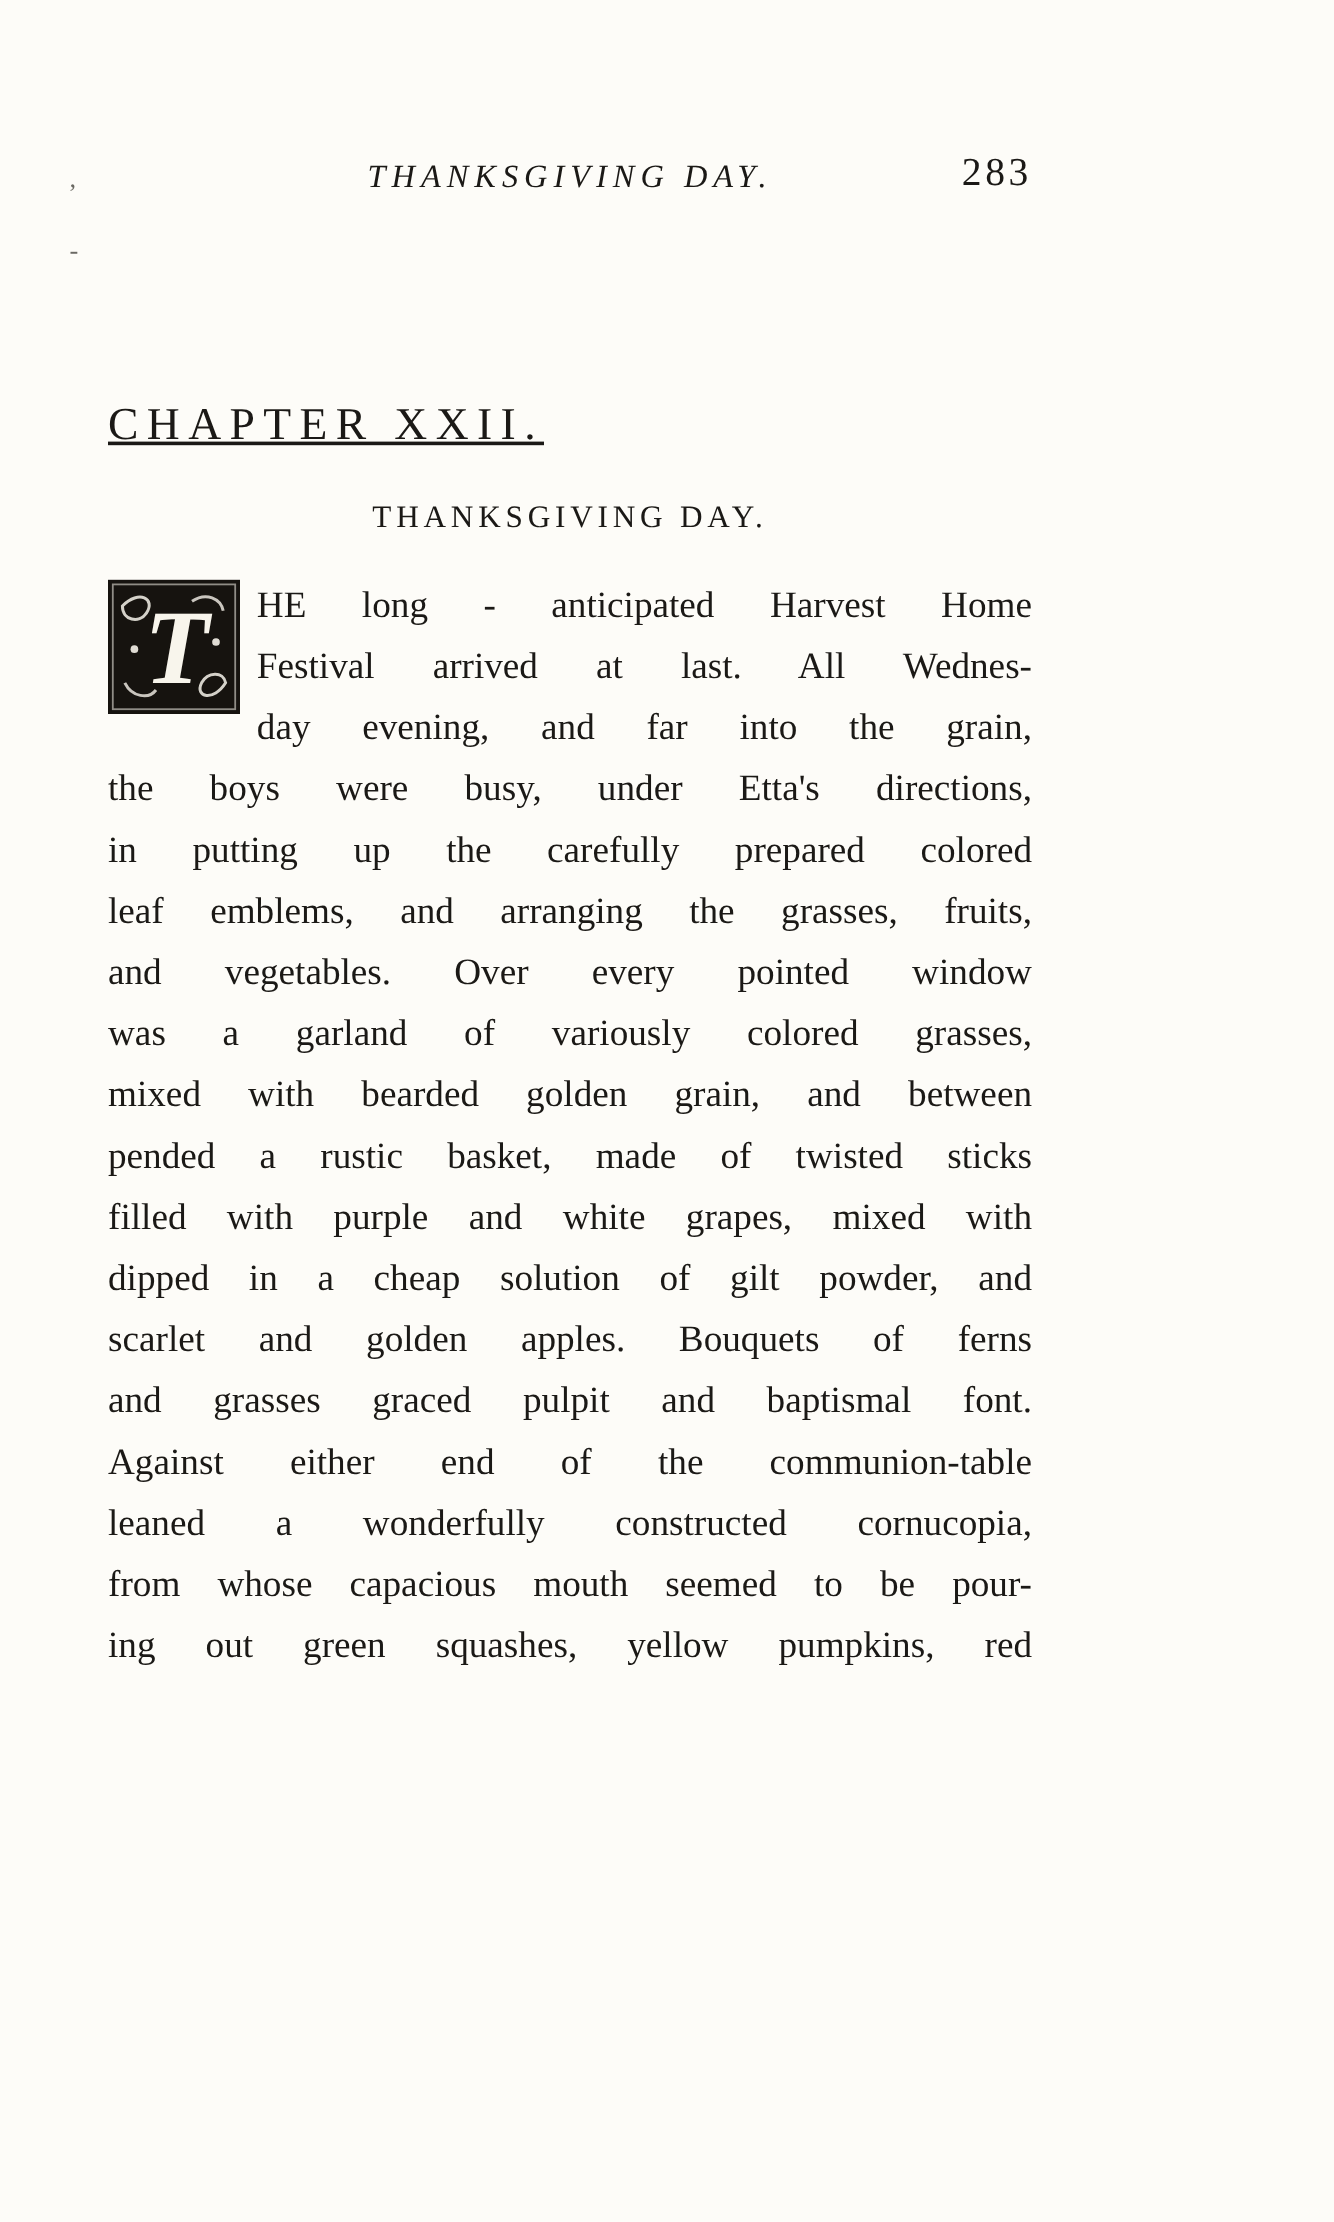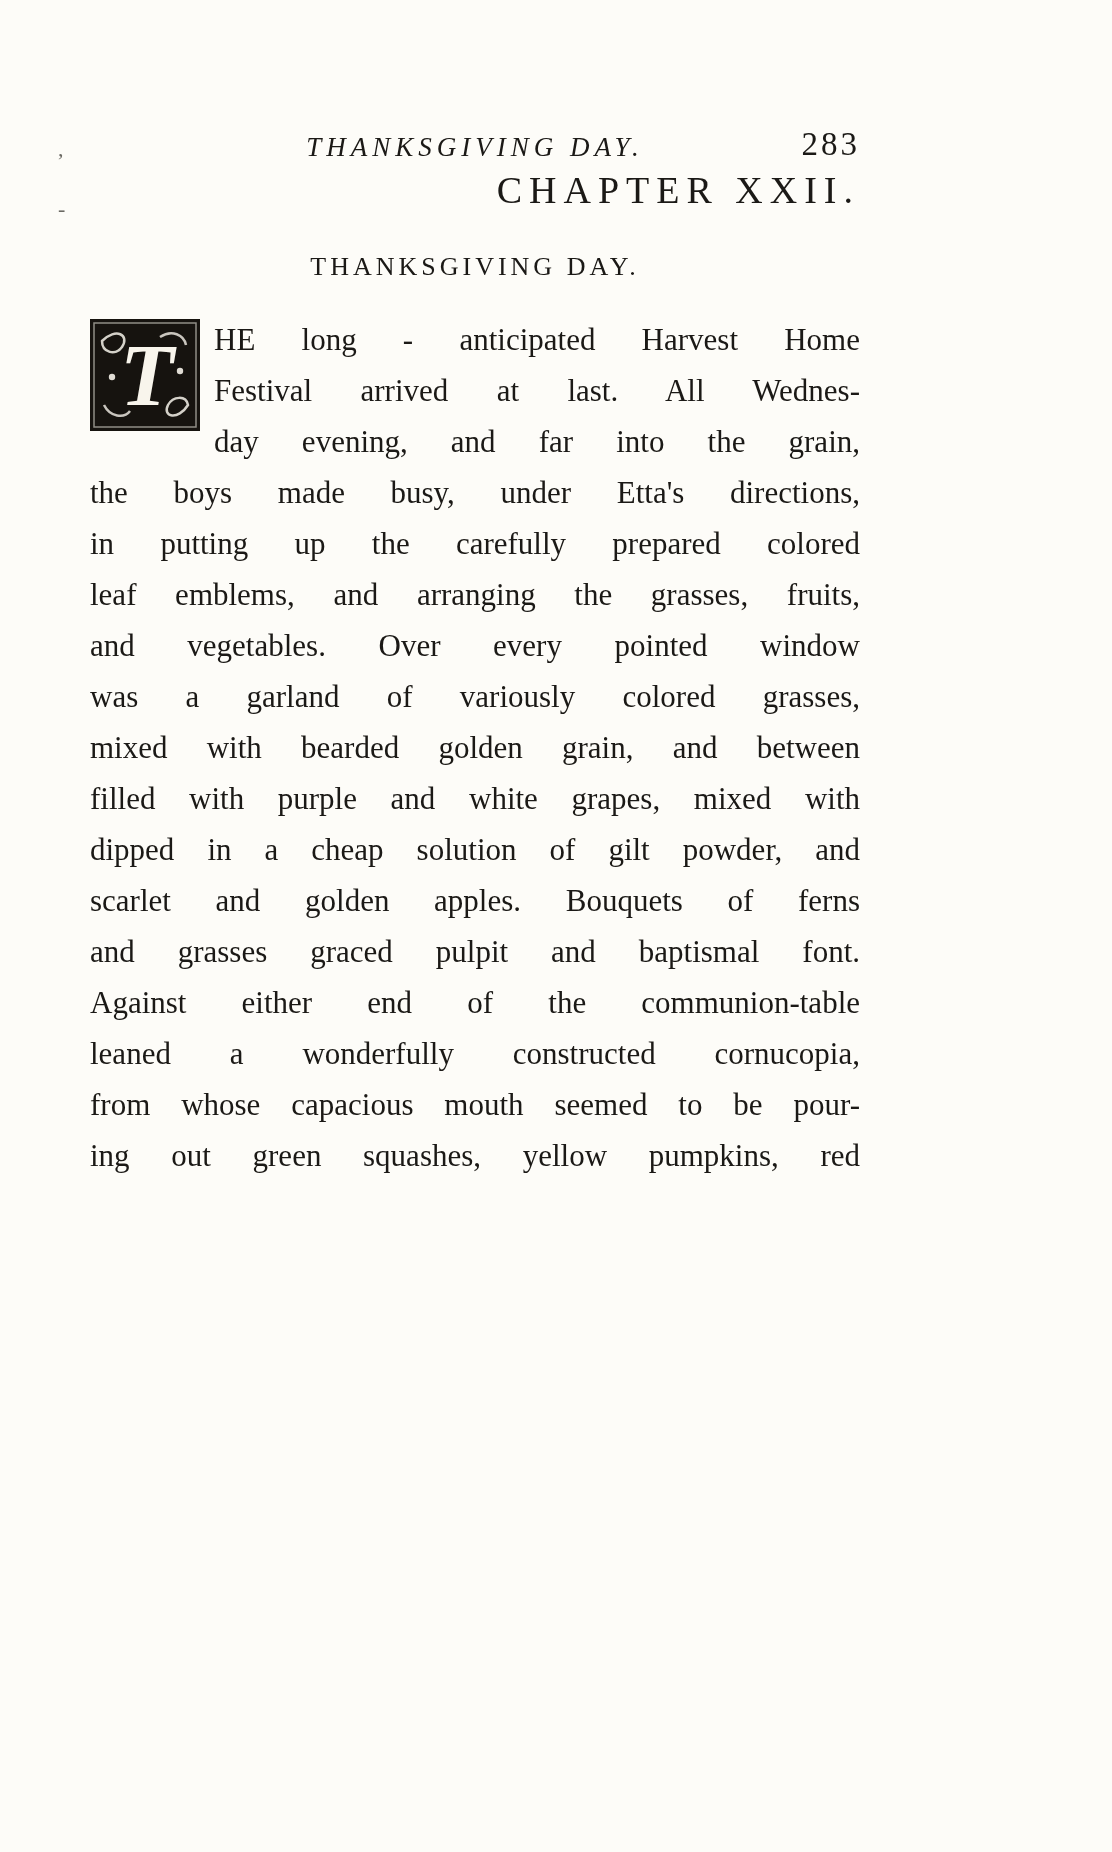--- a/index.html
+++ b/index.html
@@ -37,24 +37,26 @@
   }
   .page-num {
     position: absolute;
     right: 0;
     top: -6px;
     font-size: 33px;
     letter-spacing: 3px;
     font-style: normal;
   }
   .chapter-heading {
-    text-align: right;
+    margin-top: 164px;
+    text-align: left;
     font-size: 38px;
     letter-spacing: 7px;
     white-space: nowrap;
+    text-decoration: underline;
   }
   .chapter-sub {
     margin-top: 40px;
     text-align: center;
     font-size: 26px;
     letter-spacing: 4px;
     white-space: nowrap;
   }
   .body-text {
     margin-top: 32px;
@@ -114,26 +116,27 @@
           <path d="M14 86 C 20 98, 34 100, 40 92" fill="none" stroke="#f6f3ea" stroke-width="2.5" opacity="0.8"></path>
           <path d="M70 18 C 82 10, 94 16, 96 26" fill="none" stroke="#f6f3ea" stroke-width="2.5" opacity="0.8"></path>
           <circle cx="22" cy="58" r="3.2" fill="#f6f3ea" opacity="0.9"></circle>
           <circle cx="90" cy="52" r="3.2" fill="#f6f3ea" opacity="0.9"></circle>
           <text x="57" y="86" text-anchor="middle" font-family="'Liberation Serif','DejaVu Serif',serif" font-style="italic" font-weight="bold" font-size="88" fill="#f8f5ec">T</text>
         </svg>
       </div>
       <div class="text-line">HE long - anticipated Harvest Home</div>
       <div class="text-line">Festival arrived at last. All Wednes-</div>
       <div class="text-line">day evening, and far into the grain,</div>
-      <div class="text-line">the boys made busy, under Etta's directions,</div>
+      <div class="text-line">the boys were busy, under Etta's directions,</div>
       <div class="text-line">in putting up the carefully prepared colored</div>
       <div class="text-line">leaf emblems, and arranging the grasses, fruits,</div>
       <div class="text-line">and vegetables. Over every pointed window</div>
       <div class="text-line">was a garland of variously colored grasses,</div>
       <div class="text-line">mixed with bearded golden grain, and between</div>
+      <div class="text-line">pended a rustic basket, made of twisted sticks</div>
       <div class="text-line">filled with purple and white grapes, mixed with</div>
       <div class="text-line">dipped in a cheap solution of gilt powder, and</div>
       <div class="text-line">scarlet and golden apples. Bouquets of ferns</div>
       <div class="text-line">and grasses graced pulpit and baptismal font.</div>
       <div class="text-line">Against either end of the communion-table</div>
       <div class="text-line">leaned a wonderfully constructed cornucopia,</div>
       <div class="text-line">from whose capacious mouth seemed to be pour-</div>
       <div class="text-line">ing out green squashes, yellow pumpkins, red</div>
     </div>
 

